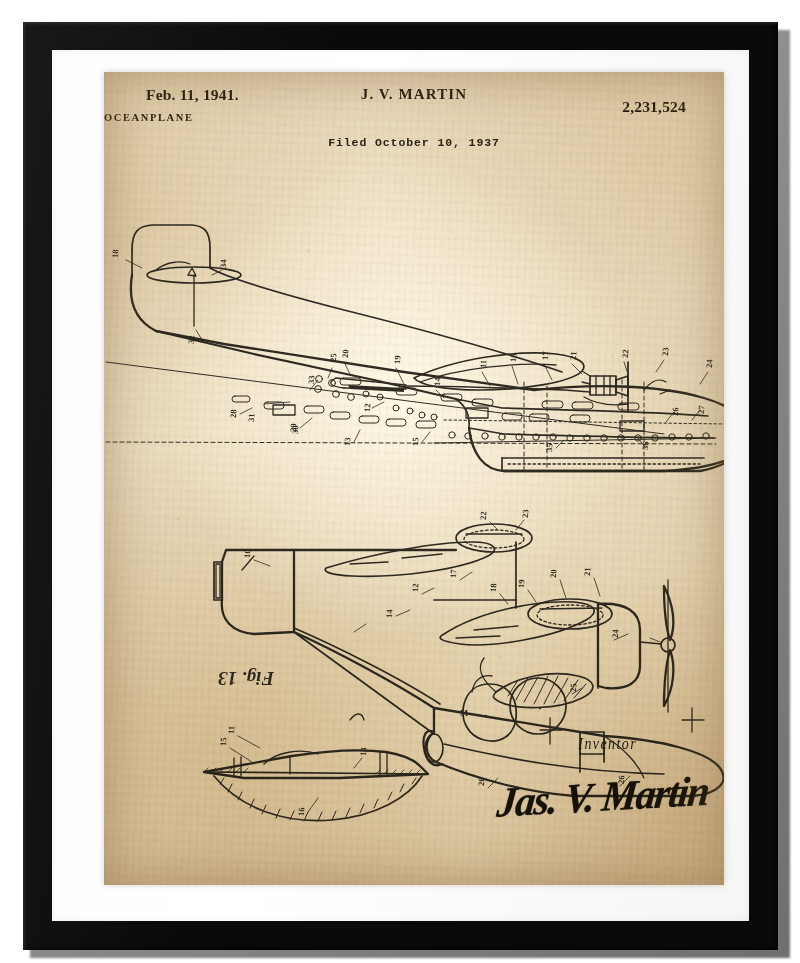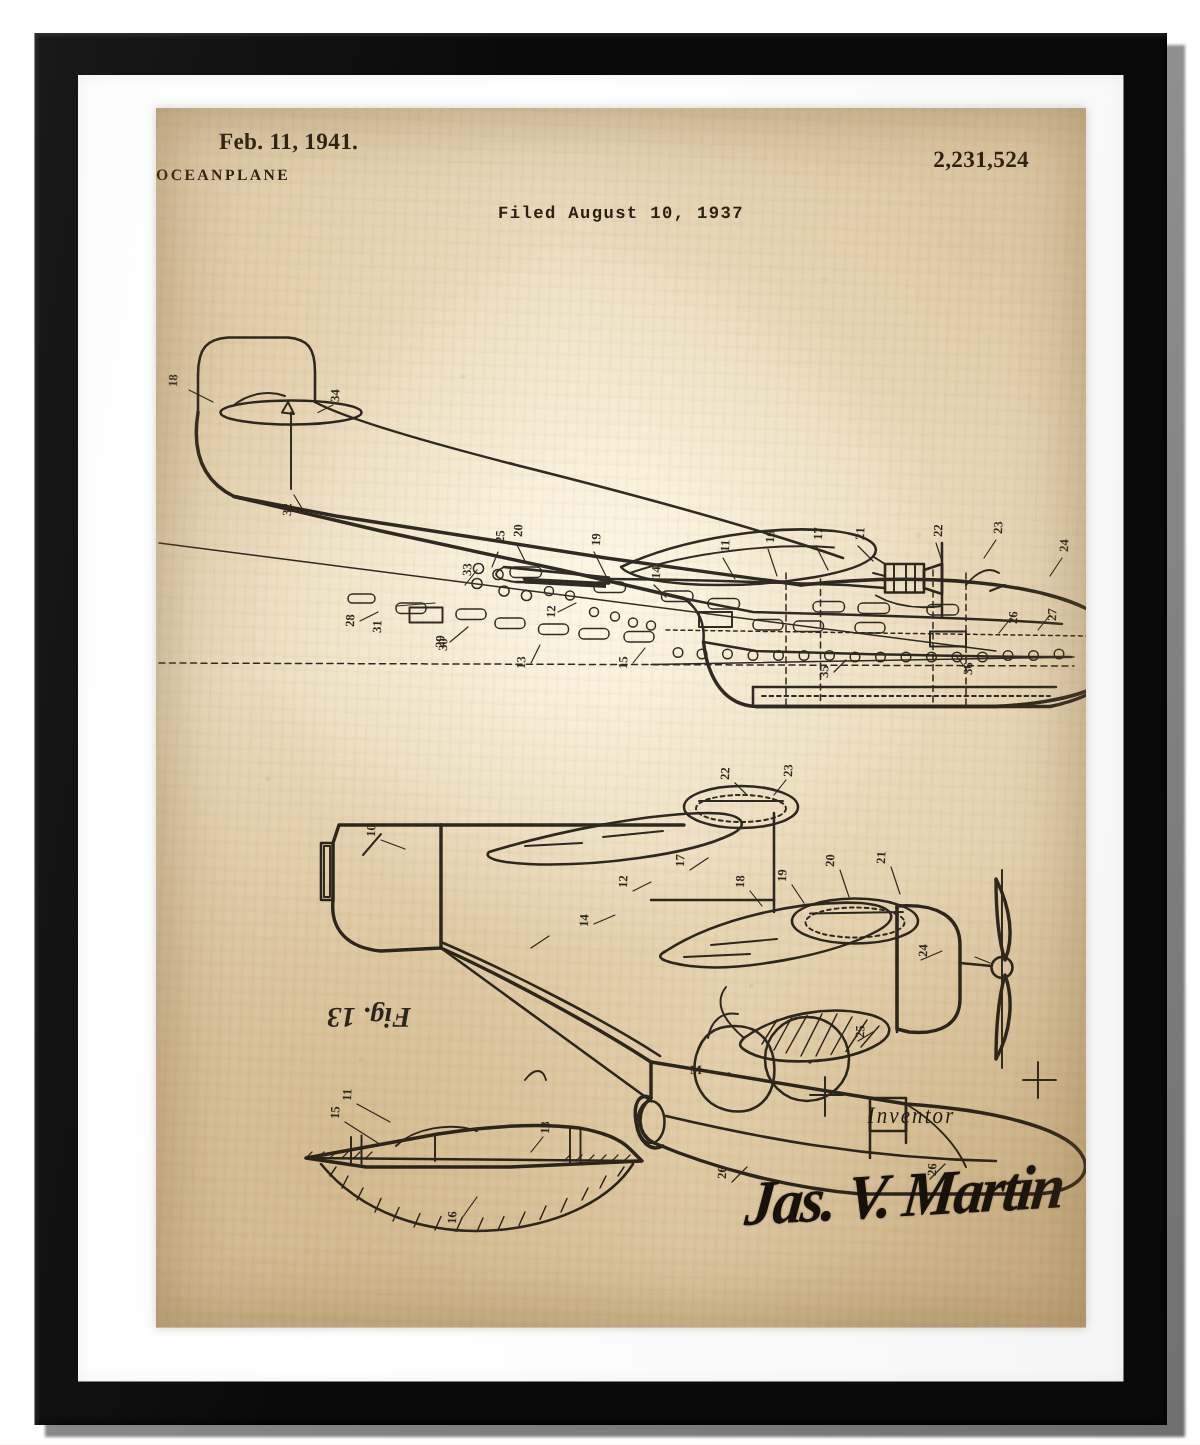--- a/index.html
+++ b/index.html
@@ -102,24 +102,25 @@
 
   <div id="paper">
 
     <div class="tex t1"></div>
     <div class="tex t2"></div>
     <div class="tex t3"></div>
 
     <div id="header">
       <div class="hdr-row1">
         <span id="hdr-date">Feb. 11, 1941.</span>
+        <span id="hdr-inventor">J. V. MARTIN</span>
         <span id="hdr-number">2,231,524</span>
       </div>
       <div id="hdr-title">OCEANPLANE</div>
-      <div id="hdr-filed">Filed August 10, 1937</div>
+      <div id="hdr-filed">Filed October 10, 1937</div>
     </div>
 
     <div id="ink-layer">
     <svg class="dwg" viewBox="0 0 620 813" xmlns="http://www.w3.org/2000/svg">
 
       <g>
 
         <path class="ink w1" d="M2,290 L560,362"></path>
         <path class="ink w1 dash" d="M2,370 L612,372"></path>
         <path class="ink w1" d="M330,371 L612,366"></path>

